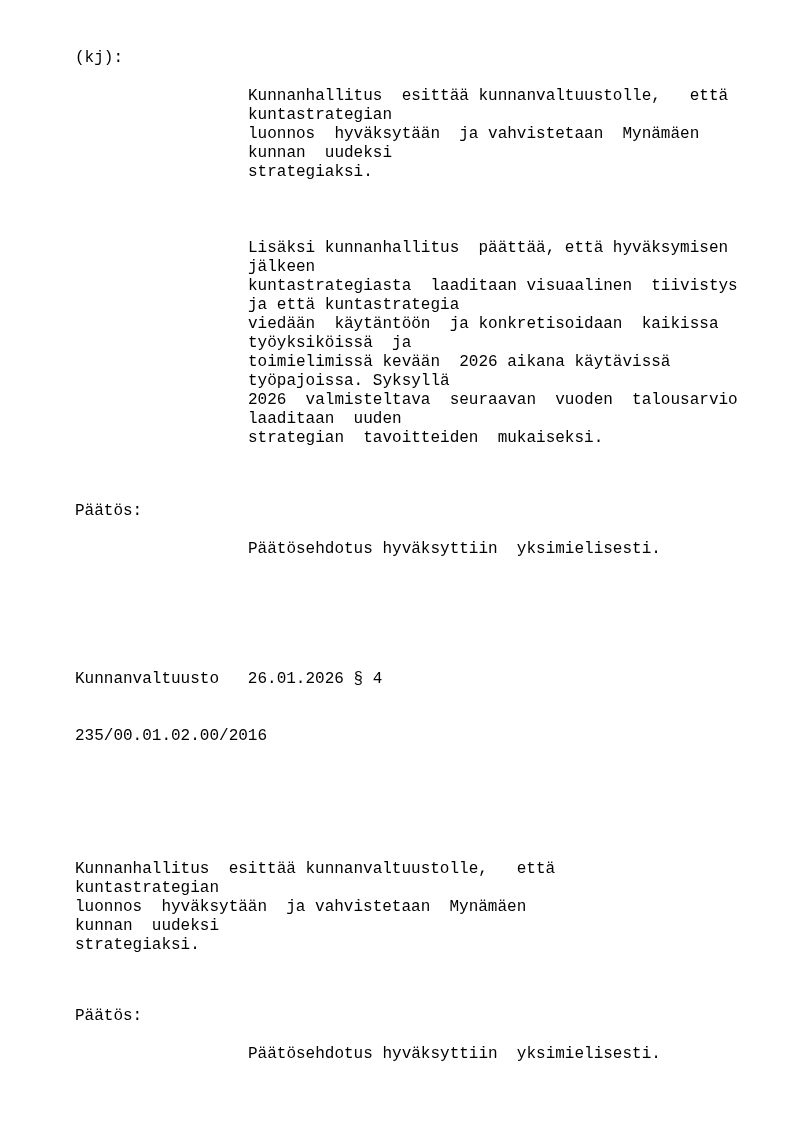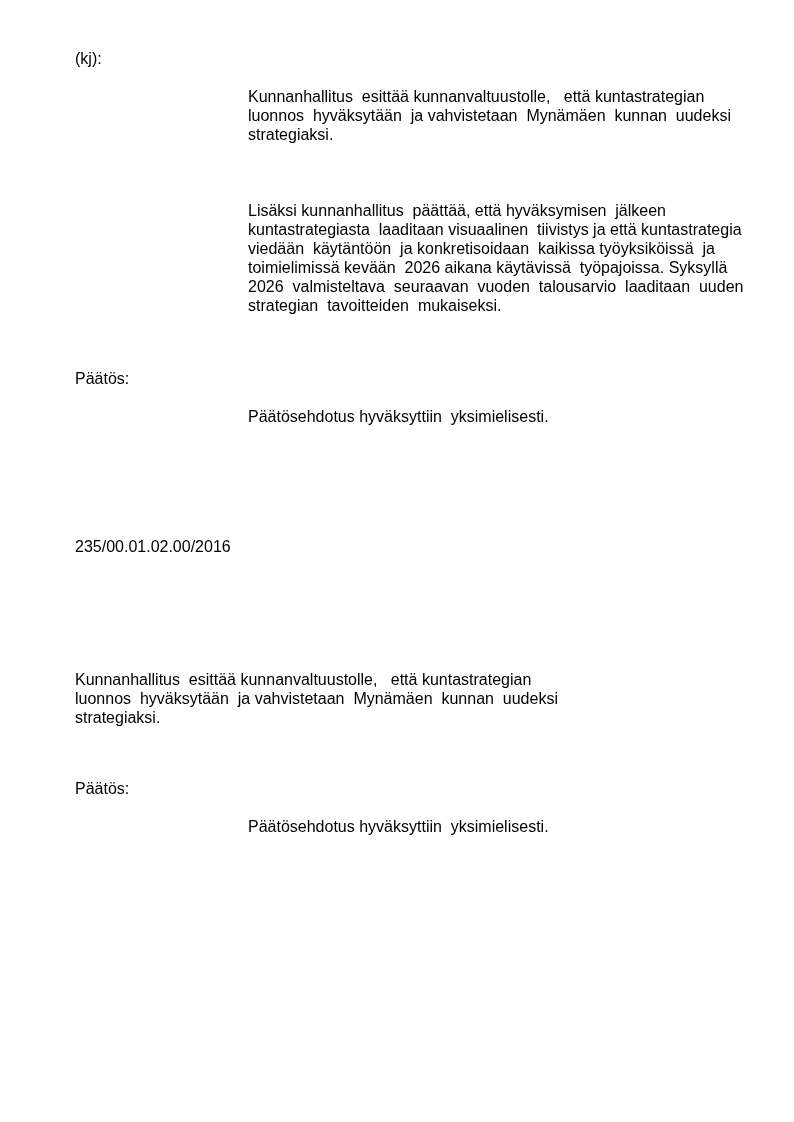--- a/index.html
+++ b/index.html
@@ -7,21 +7,21 @@
     padding: 0;
     background: #ffffff;
   }
   .page {
     position: relative;
     width: 794px;
     height: 1122px;
     background: #ffffff;
     box-sizing: border-box;
     padding: 49px 40px 0 75px;
-    font-family: Liberation Sans, sans-serif;
+    font-family: Liberation Mono, monospace;
     font-size: 16px;
     line-height: 19px;
     color: #000000;
     overflow: hidden;
   }
   .page p, .page div {
     white-space: pre-wrap;
   }
   .row {
     display: flex;
@@ -69,20 +69,21 @@
   </div>
 
   <div class="row sec-paatos-kh">
     <div class="label">Päätös:</div>
     <div class="content">
       <p>Päätösehdotus hyväksyttiin  yksimielisesti.</p>
     </div>
   </div>
 
   <div class="sec-kv-header">
+    <div>Kunnanvaltuusto   26.01.2026 § 4</div>
     <div>235/00.01.02.00/2016</div>
   </div>
 
 
   <div class="row sec-kh-proposal">
     <div class="content offset-one-line">
       <p>Kunnanhallitus  esittää kunnanvaltuustolle,   että kuntastrategian
 luonnos  hyväksytään  ja vahvistetaan  Mynämäen  kunnan  uudeksi
 strategiaksi.</p>
     </div>

